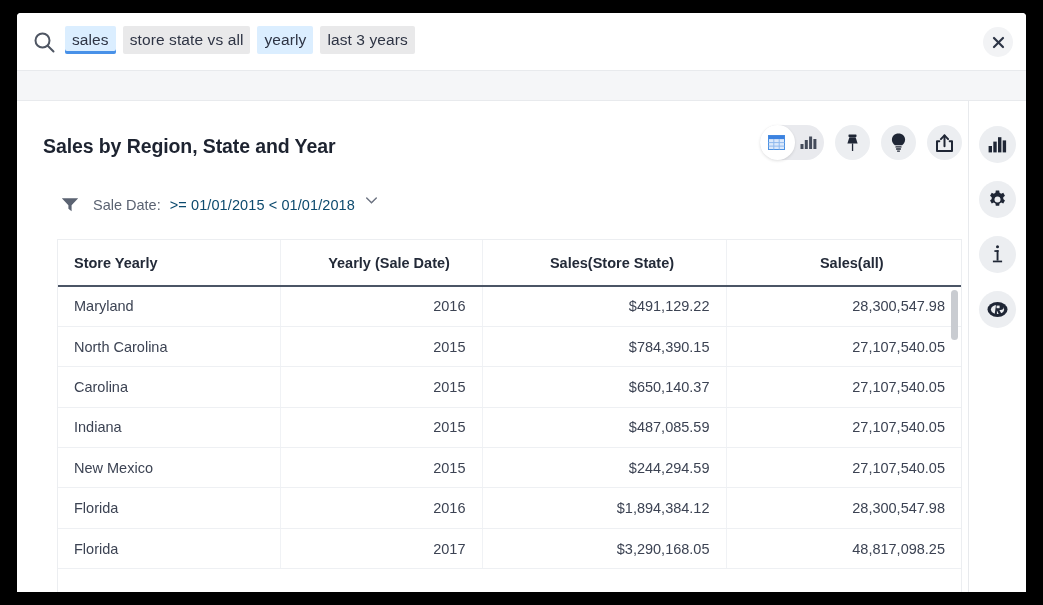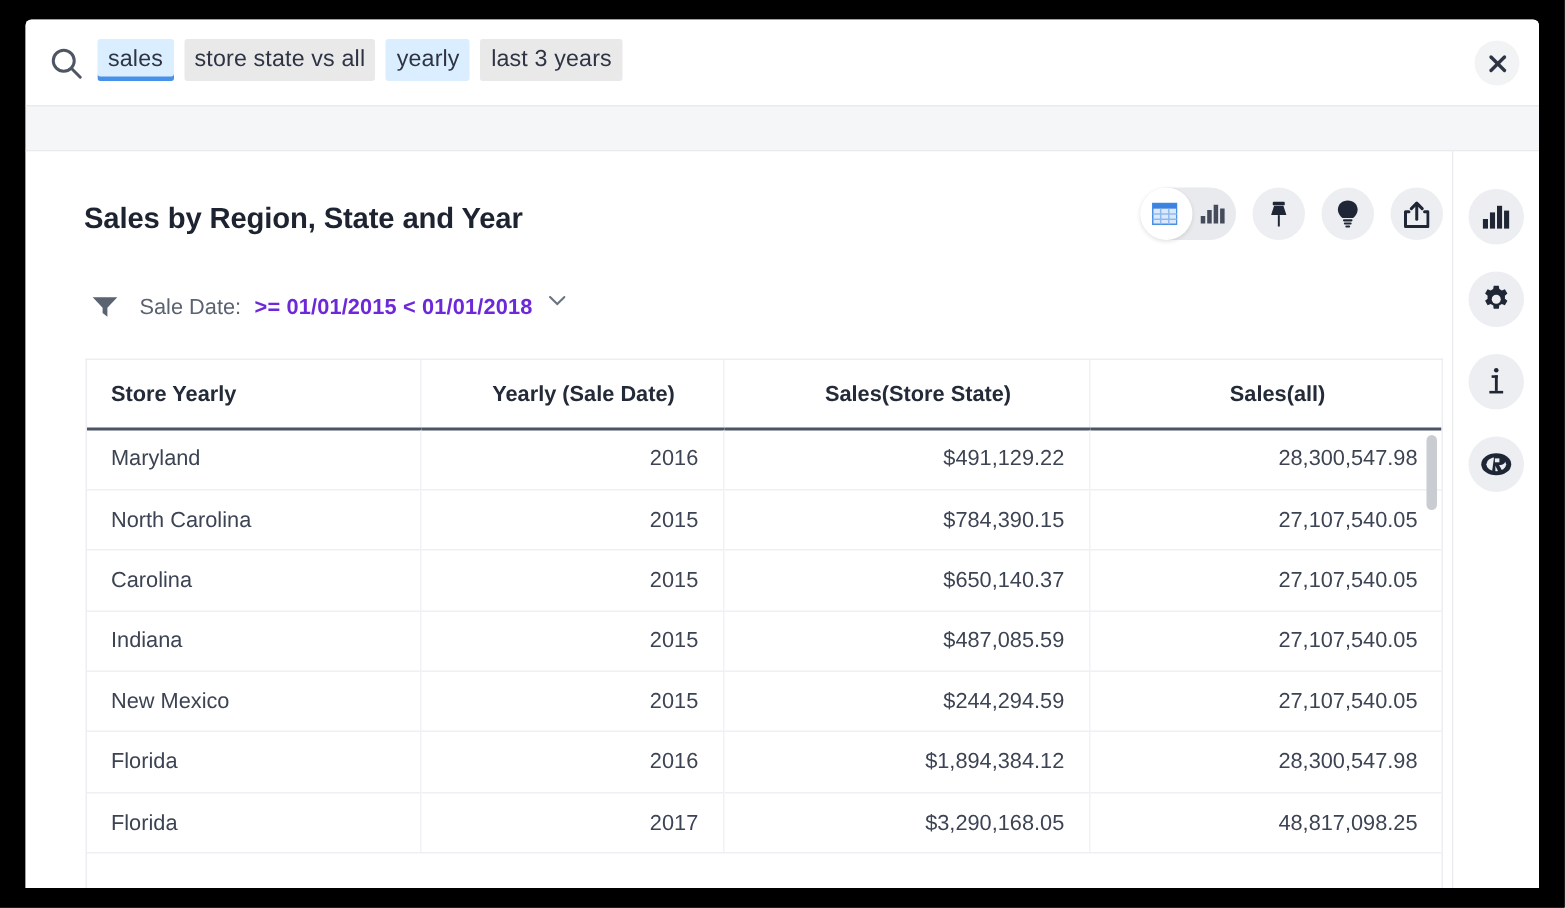--- a/index.html
+++ b/index.html
@@ -120,21 +120,21 @@
     position: absolute;
     left: 951px;
     top: 88px;
     width: 1px;
     height: 491px;
     background: #e8eaed;
   }
 
   .title {
     position: absolute;
-    left: 39px;
+    left: 26px;
     top: 122px;
     font-size: 19.5px;
     font-weight: bold;
     color: #1d2330;
     letter-spacing: -0.1px;
   }
 
   
   .toolbar {
     position: absolute;
@@ -196,22 +196,22 @@
     height: 22px;
   }
   .filter-icon { margin-right: 14px; }
   .filter-label {
     font-size: 14.5px;
     color: #5b6372;
     margin-right: 9px;
   }
   .filter-value {
     font-size: 14.5px;
-    font-weight: bold;
-    color: #6d28d9;
+    font-weight: normal;
+    color: #0c4a6e;
     letter-spacing: 0.1px;
   }
   .filter-caret { margin-left: 11px; }
 
   
   .table-wrap {
     position: absolute;
     left: 40px;
     top: 226px;
     width: 905px;

